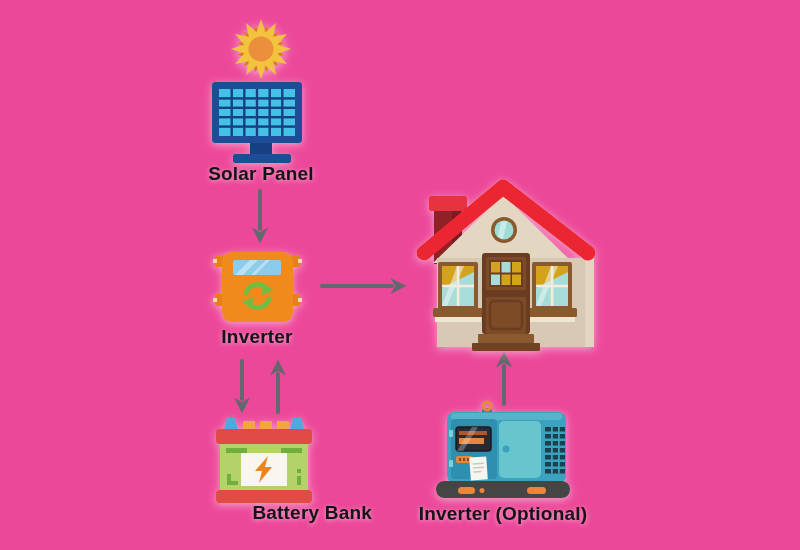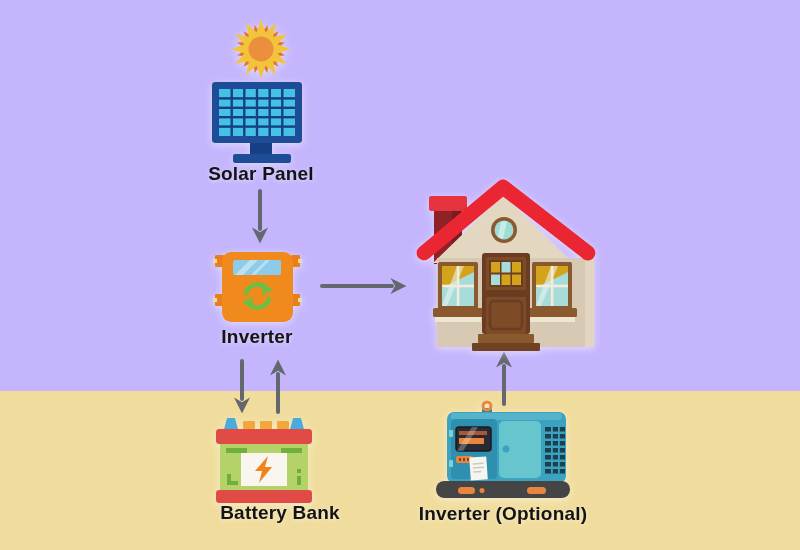--- a/index.html
+++ b/index.html
@@ -1,21 +1,21 @@
 <!DOCTYPE html>
 <html><head>
 <meta charset="utf-8">
 <style>
   html,body{margin:0;padding:0;}
   body{
     width:800px;height:550px;overflow:hidden;
     font-family:"Liberation Sans", sans-serif;
     background:#f0dc9c;
   }
-  #canvas{position:relative;width:800px;height:391px;background:#c4b5fd;}
+  #canvas{position:relative;width:800px;height:550px;background:#ec4899;}
   #diagram-svg{position:absolute;left:0;top:0;}
   .node-label{
     position:absolute;
     font-weight:700;font-size:19px;color:#141414;
     text-align:center;letter-spacing:.2px;
     text-shadow:0 1px 5px rgba(255,255,255,.55);
     white-space:nowrap;
   }
 </style>
 </head>
@@ -240,15 +240,15 @@
       <rect x="227" y="481" width="11" height="4"></rect>
       <rect x="297" y="469" width="4" height="4"></rect>
       <rect x="297" y="476" width="4" height="9"></rect>
     </g>
     <rect x="216" y="490" width="96" height="13" rx="3" fill="#e04b45"></rect>
   </g>
 </svg>
 
   <div class="node-label" style="left:161px;top:163px;width:200px;">Solar Panel</div>
   <div class="node-label" style="left:157px;top:326px;width:200px;">Inverter</div>
-  <div class="node-label" style="left:180px;top:502px;width:200px;">Battery Bank</div>
+  <div class="node-label" style="left:172px;top:502px;width:200px;text-align:right;">Battery Bank</div>
   <div class="node-label" style="left:398px;top:503px;width:210px;">Inverter (Optional)</div>
 </div>
 
 </body></html>

